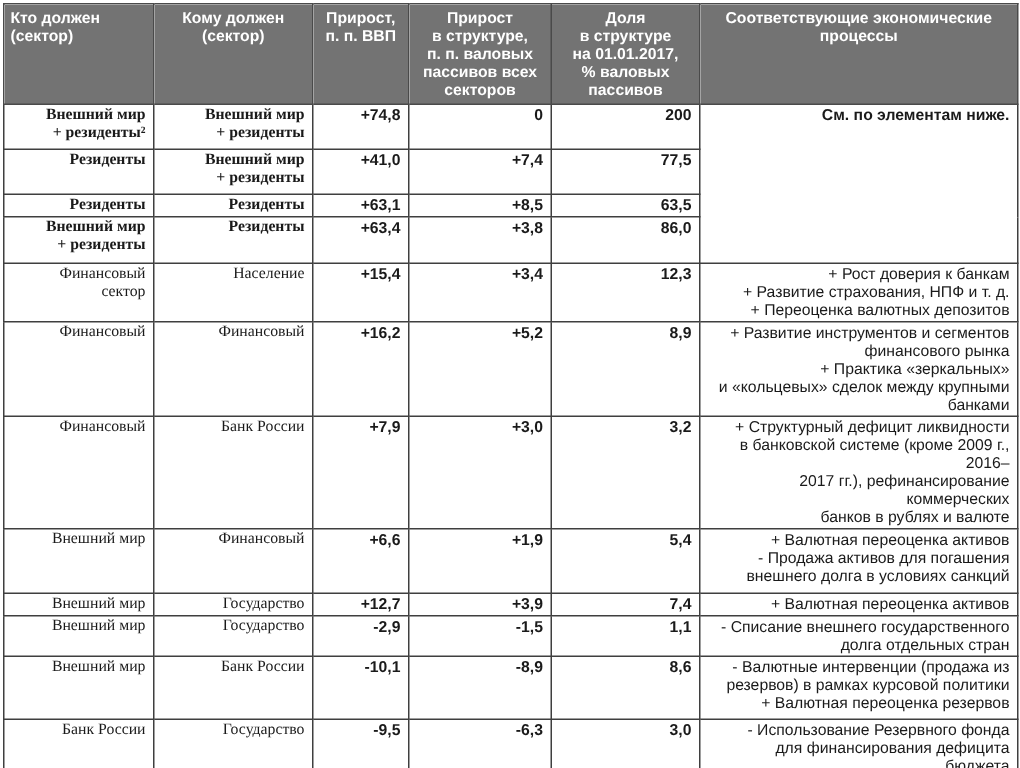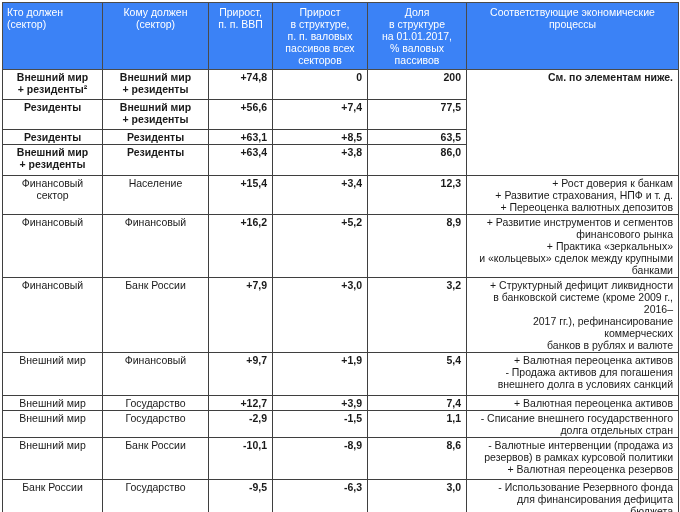--- a/index.html
+++ b/index.html
@@ -18,31 +18,31 @@
     font-size: 10.5px;
     line-height: 12px;
     color: #1a1a1a;
   }
   table.liab th, table.liab td {
     border: 1px solid #3f3f3f;
     vertical-align: top;
     overflow: hidden;
   }
   table.liab th {
-    background: #3b82f6;
+    background: #737373;
     color: #ffffff;
     border-color: #4a4a4a;
-    font-weight: normal;
+    font-weight: bold;
     text-align: center;
     padding: 3px 4px;
   }
   table.liab th.left { text-align: left; }
   table.liab td { padding: 1px 5px 1px 5px; }
   .pre { white-space: pre-line; }
-  td.txt { text-align: center; }
+  td.txt { text-align: right; font-family: Liberation Serif, serif; }
   td.num { text-align: right; padding-right: 7px; font-weight: bold; }
   td.proc { text-align: right; padding-right: 6px; }
   td.note {
     text-align: right;
     vertical-align: middle;
     font-weight: bold;
     padding-right: 8px;
   }
   tr.agg td { font-weight: bold; }
 </style>
@@ -89,21 +89,21 @@
 + резиденты</td>
         <td class="num">+74,8</td>
         <td class="num">0</td>
         <td class="num">200</td>
         <td class="note" rowspan="4">См. по элементам ниже.</td>
       </tr>
       <tr class="agg" style="height:30px">
         <td class="txt pre">Резиденты</td>
         <td class="txt pre">Внешний мир
 + резиденты</td>
-        <td class="num">+56,6</td>
+        <td class="num">+41,0</td>
         <td class="num">+7,4</td>
         <td class="num">77,5</td>
       </tr>
       <tr class="agg" style="height:13px">
         <td class="txt pre">Резиденты</td>
         <td class="txt pre">Резиденты</td>
         <td class="num">+63,1</td>
         <td class="num">+8,5</td>
         <td class="num">63,5</td>
       </tr>
@@ -145,21 +145,21 @@
         <td class="num">+3,0</td>
         <td class="num">3,2</td>
         <td class="proc pre">+ Структурный дефицит ликвидности
 в банковской системе (кроме 2009 г., 2016–
 2017 гг.), рефинансирование коммерческих
 банков в рублях и валюте</td>
       </tr>
       <tr style="height:43px">
         <td class="txt pre">Внешний мир</td>
         <td class="txt pre">Финансовый</td>
-        <td class="num">+9,7</td>
+        <td class="num">+6,6</td>
         <td class="num">+1,9</td>
         <td class="num">5,4</td>
         <td class="proc pre">+ Валютная переоценка активов
 - Продажа активов для погашения
 внешнего долга в условиях санкций</td>
       </tr>
       <tr style="height:14px">
         <td class="txt pre">Внешний мир</td>
         <td class="txt pre">Государство</td>
         <td class="num">+12,7</td>

